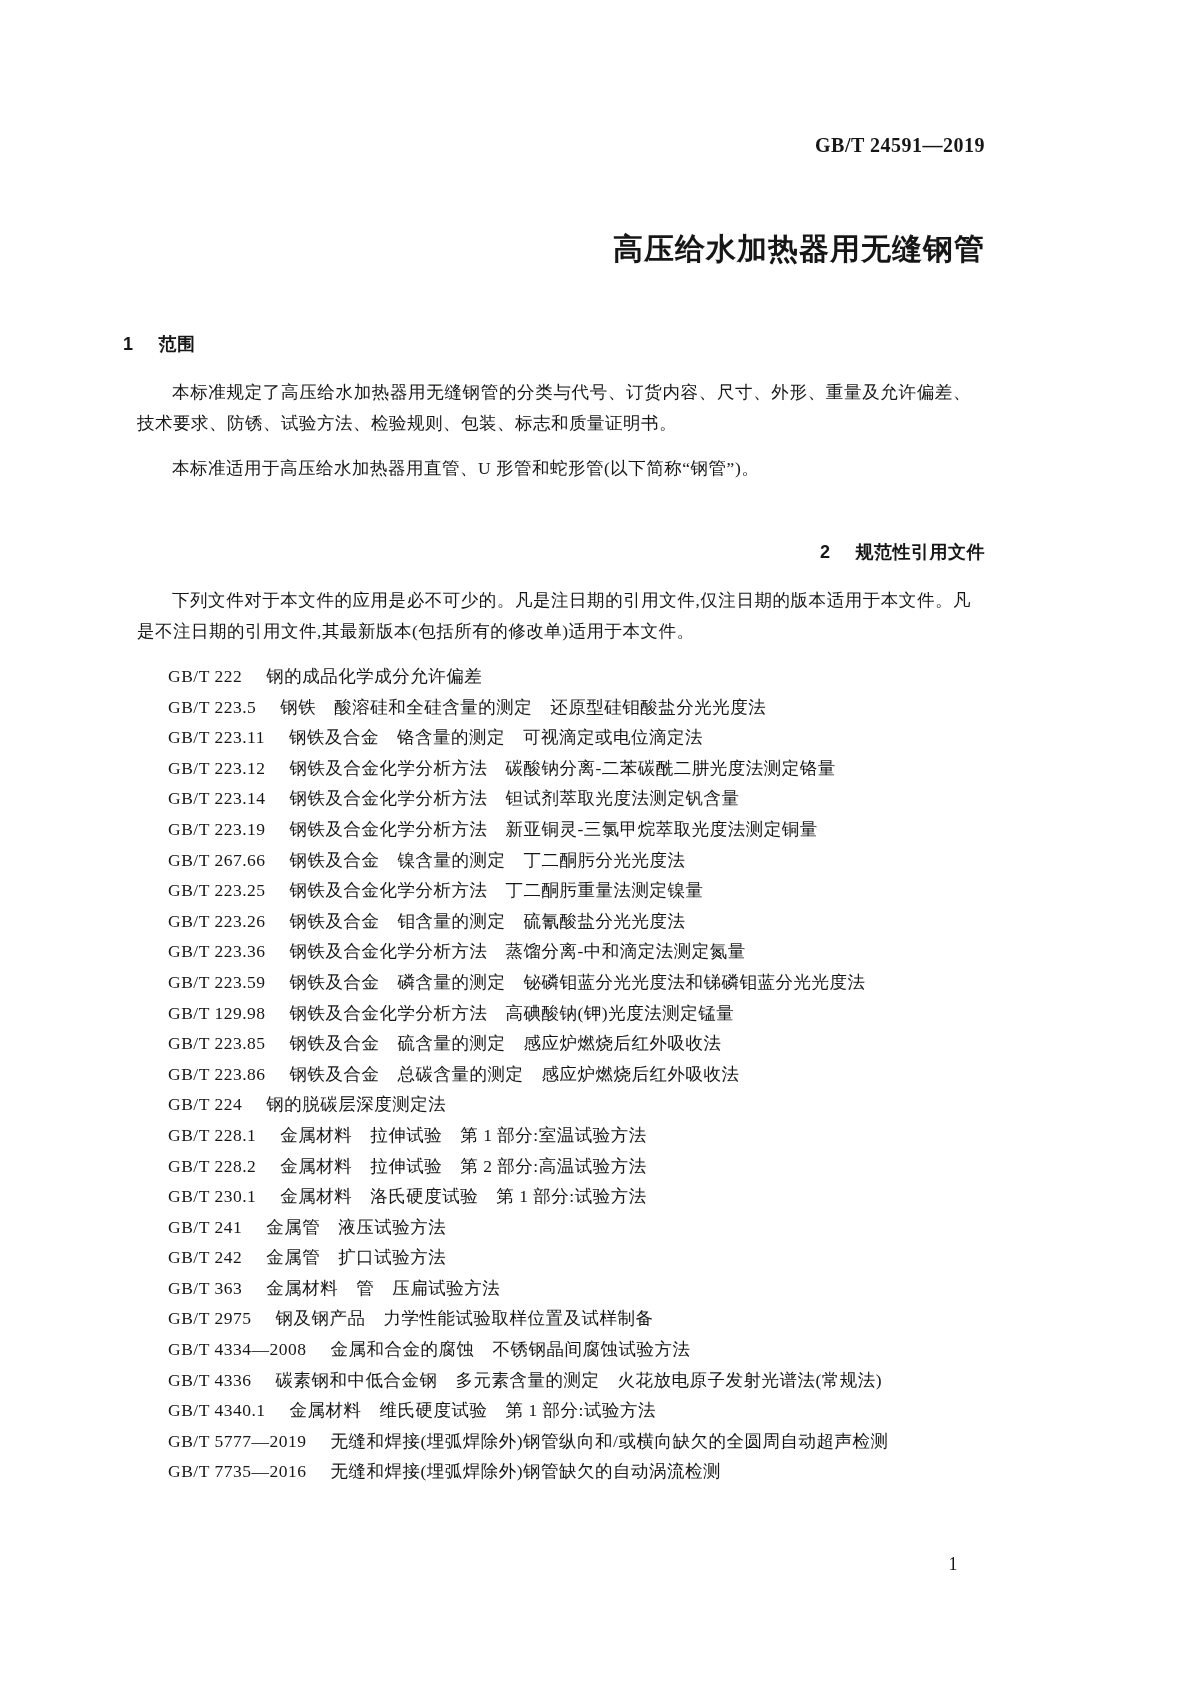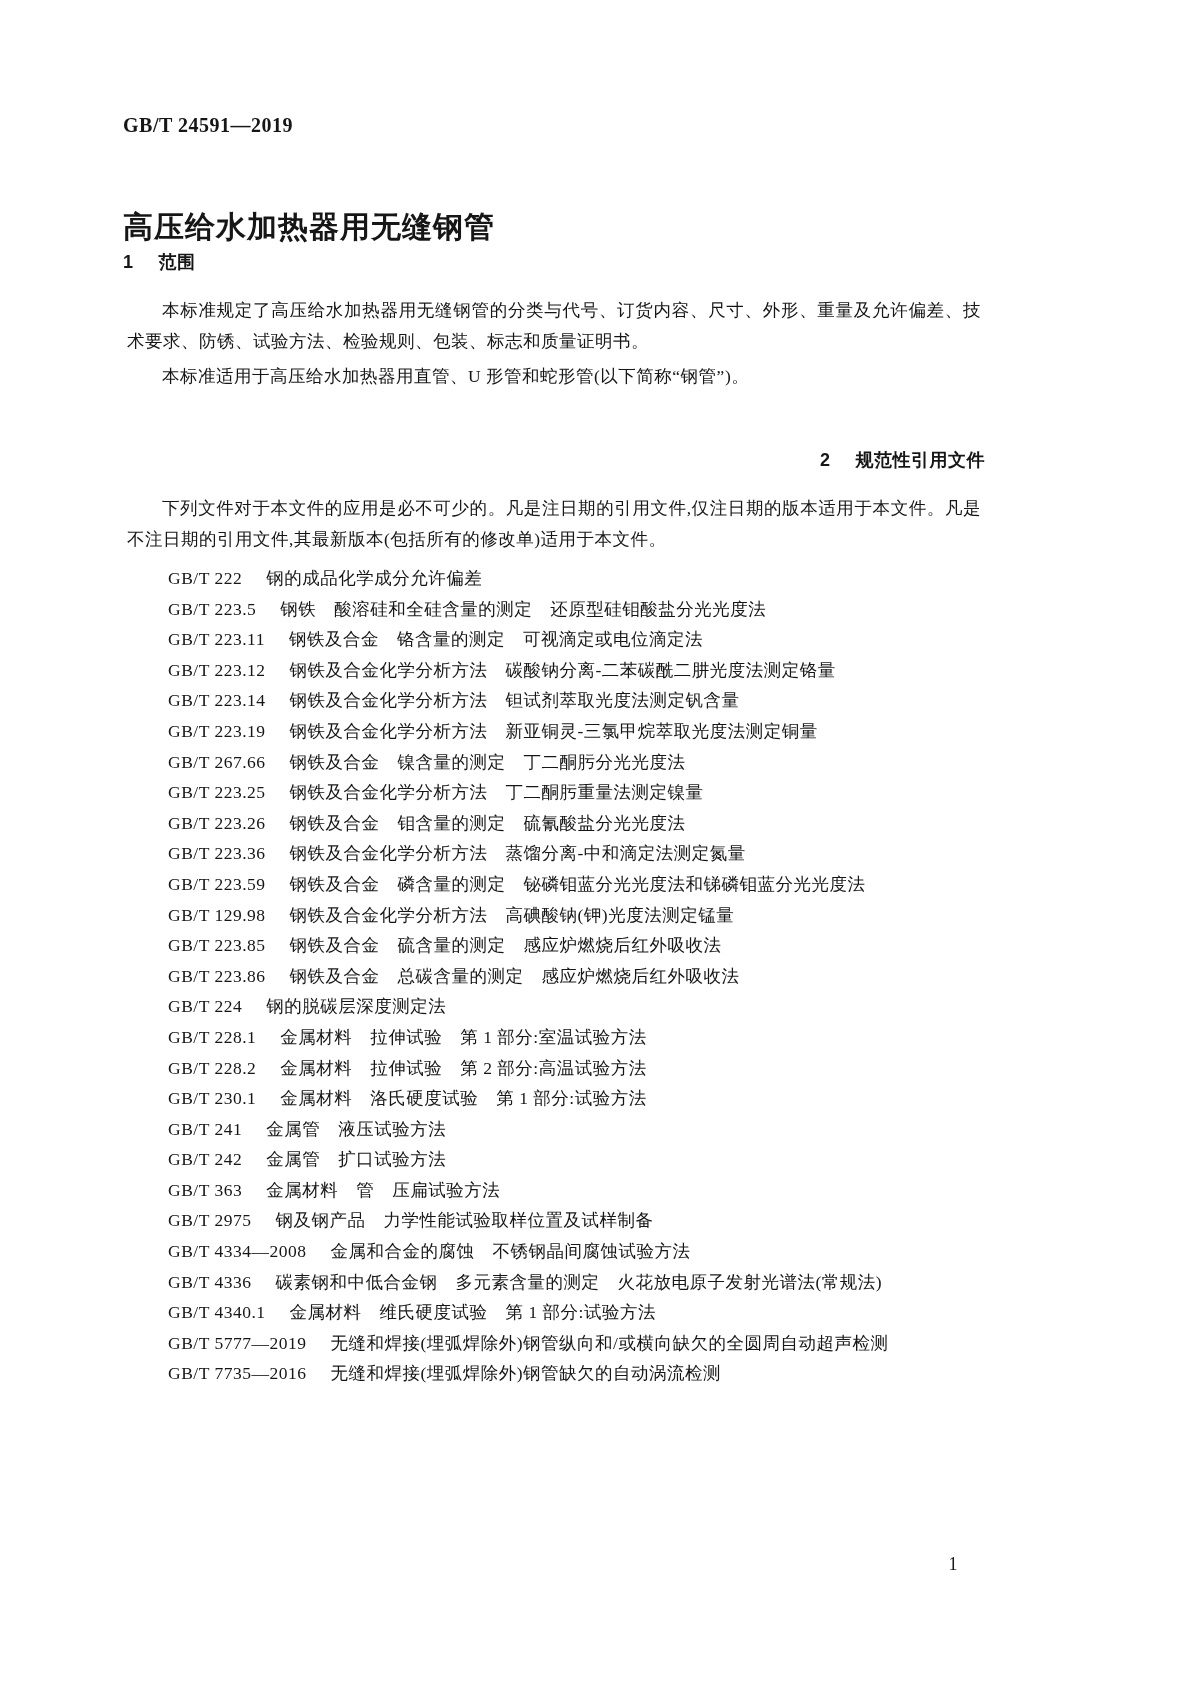--- a/index.html
+++ b/index.html
@@ -13,46 +13,49 @@
       background: #ffffff;
       color: #161616;
       font-family: "Liberation Serif", "DejaVu Serif", serif;
       font-size: 17.5px;
       letter-spacing: 0.5px;
       padding: 112px 206px 0 123px;
       overflow: hidden;
     }
 
     .doc-number {
+      text-align: right;
       font-size: 20px;
       font-weight: bold;
       line-height: 26px;
+      margin-top: 20px;
     }
 
     .title {
       margin: 70px 0 0 0;
-      text-align: left;
+      text-align: right;
       font-size: 30px;
       line-height: 42px;
       font-weight: bold;
-      font-family: Liberation Mono, monospace;
+      font-family: Liberation Serif, serif;
       letter-spacing: 1px;
     }
 
     .section-heading {
+      margin-top: 62px;
       font-size: 18px;
       font-weight: bold;
       line-height: 24px;
       font-family: "Liberation Sans", "DejaVu Sans", sans-serif;
     }
     .section-heading .sec-num { margin-right: 25px; }
     .section-heading.s2 { margin-top: 56px; text-align: right; }
 
     .para {
-      margin: 4px;
+      margin: 14px;
       line-height: 31px;
       text-align: justify;
       text-indent: 2em;
     }
     .para.lead { margin-top: 21px; }
 
     .refs {
       list-style: none;
       margin: 8px 0 0 0;
       padding: 0 0 0 45px;

